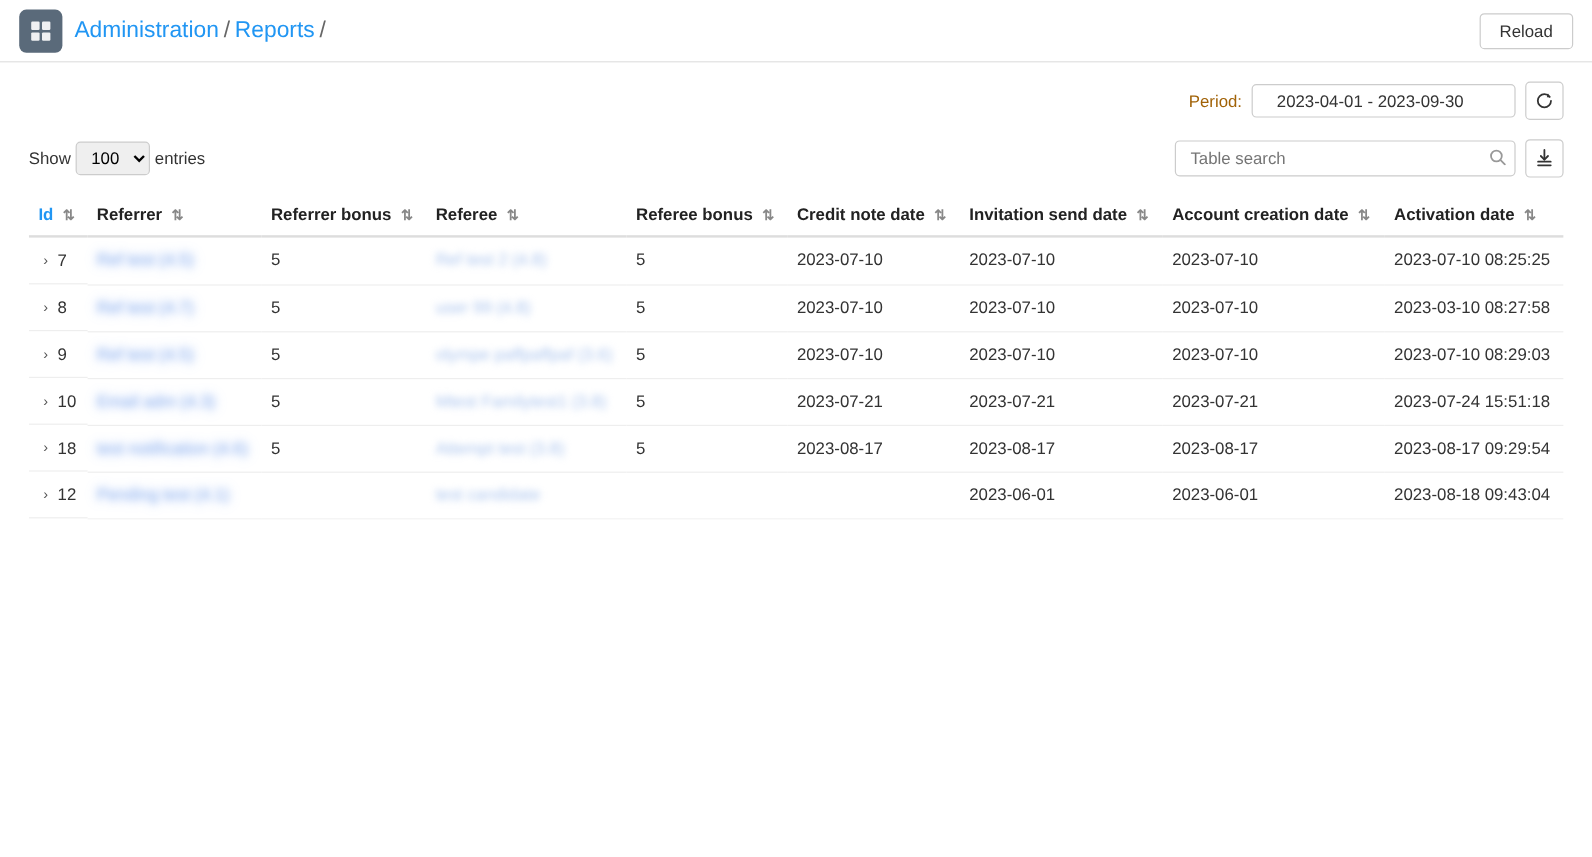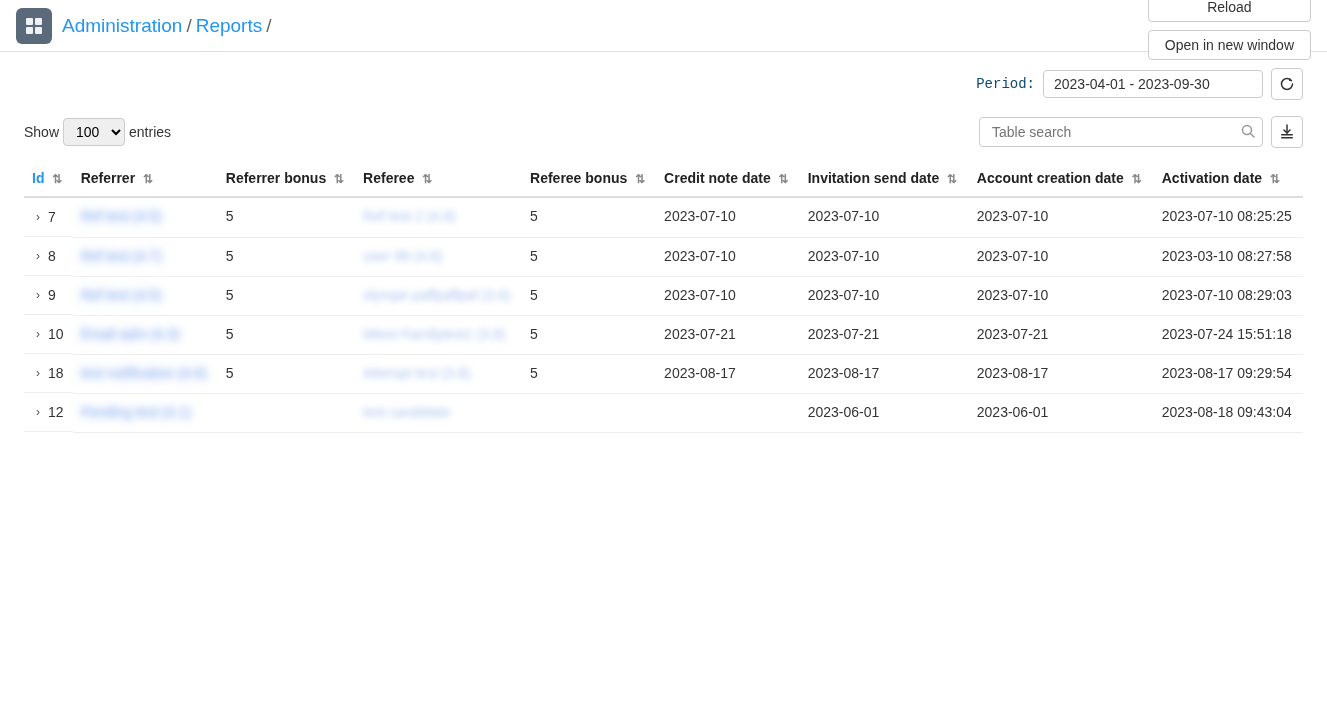--- a/index.html
+++ b/index.html
@@ -67,27 +67,26 @@
     
     .period-row {
       display: flex;
       align-items: center;
       justify-content: flex-end;
       margin-bottom: 16px;
       gap: 8px;
     }
     .period-label {
       font-size: 14px;
-      color: #0c4a6e;
-      font-family: Liberation Mono, monospace;
+      color: #a16207;
     }
     .period-input {
       border: 1px solid #ccc;
       border-radius: 4px;
-      padding: 5px 10px;
+      padding: 5px 20px;
       font-size: 14px;
       color: #333;
       width: 220px;
     }
     .refresh-btn {
       width: 32px;
       height: 32px;
       border: 1px solid #ccc;
       border-radius: 4px;
       background: #fff;
@@ -224,21 +223,20 @@
     </div>
     <nav class="breadcrumb">
       <a class="breadcrumb-link">Administration</a>
       <span class="breadcrumb-sep"> / </span>
       <a class="breadcrumb-link">Reports</a>
       <span class="breadcrumb-sep"> /</span>
     </nav>
   </div>
   <div class="header-right">
     <button class="btn">Reload</button>
-    <button class="btn">Open in new window</button>
   </div>
 </div>
 
 <div class="main">
 
   <div class="period-row">
     <span class="period-label">Period:</span>
     <input class="period-input" type="text" value="2023-04-01 - 2023-09-30" style="">
     <button class="refresh-btn" title="Refresh">
       <svg width="16" height="16" viewBox="0 0 16 16" fill="none" xmlns="http://www.w3.org/2000/svg">

